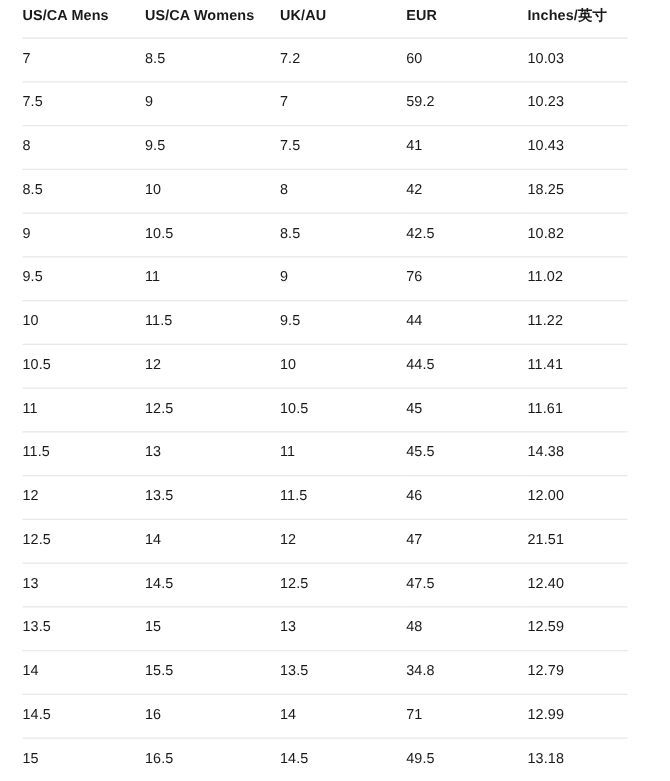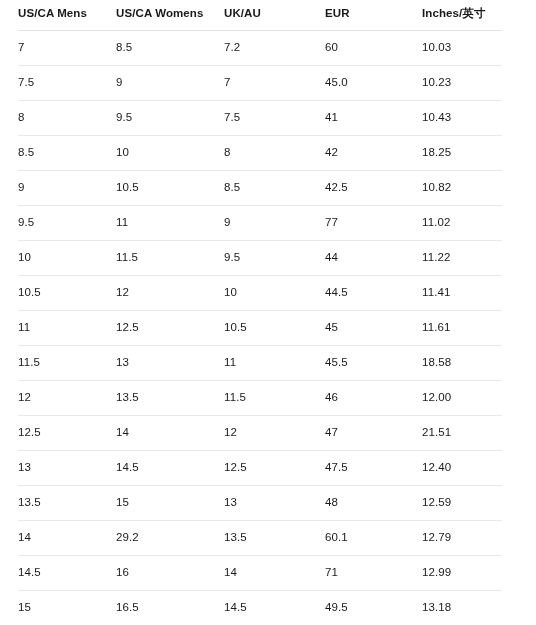--- a/index.html
+++ b/index.html
@@ -85,21 +85,21 @@
           <td>7</td>
           <td>8.5</td>
           <td>7.2</td>
           <td>60</td>
           <td>10.03</td>
         </tr>
         <tr>
           <td>7.5</td>
           <td>9</td>
           <td>7</td>
-          <td>45.0</td>
+          <td>59.2</td>
           <td>10.23</td>
         </tr>
         <tr>
           <td>8</td>
           <td>9.5</td>
           <td>7.5</td>
           <td>41</td>
           <td>10.43</td>
         </tr>
         <tr>
@@ -113,21 +113,21 @@
           <td>9</td>
           <td>10.5</td>
           <td>8.5</td>
           <td>42.5</td>
           <td>10.82</td>
         </tr>
         <tr>
           <td>9.5</td>
           <td>11</td>
           <td>9</td>
-          <td>77</td>
+          <td>76</td>
           <td>11.02</td>
         </tr>
         <tr>
           <td>10</td>
           <td>11.5</td>
           <td>9.5</td>
           <td>44</td>
           <td>11.22</td>
         </tr>
         <tr>
@@ -142,21 +142,21 @@
           <td>12.5</td>
           <td>10.5</td>
           <td>45</td>
           <td>11.61</td>
         </tr>
         <tr>
           <td>11.5</td>
           <td>13</td>
           <td>11</td>
           <td>45.5</td>
-          <td>18.58</td>
+          <td>14.38</td>
         </tr>
         <tr>
           <td>12</td>
           <td>13.5</td>
           <td>11.5</td>
           <td>46</td>
           <td>12.00</td>
         </tr>
         <tr>
           <td>12.5</td>
@@ -174,23 +174,23 @@
         </tr>
         <tr>
           <td>13.5</td>
           <td>15</td>
           <td>13</td>
           <td>48</td>
           <td>12.59</td>
         </tr>
         <tr>
           <td>14</td>
-          <td>29.2</td>
+          <td>15.5</td>
           <td>13.5</td>
-          <td>60.1</td>
+          <td>34.8</td>
           <td>12.79</td>
         </tr>
         <tr>
           <td>14.5</td>
           <td>16</td>
           <td>14</td>
           <td>71</td>
           <td>12.99</td>
         </tr>
         <tr>

